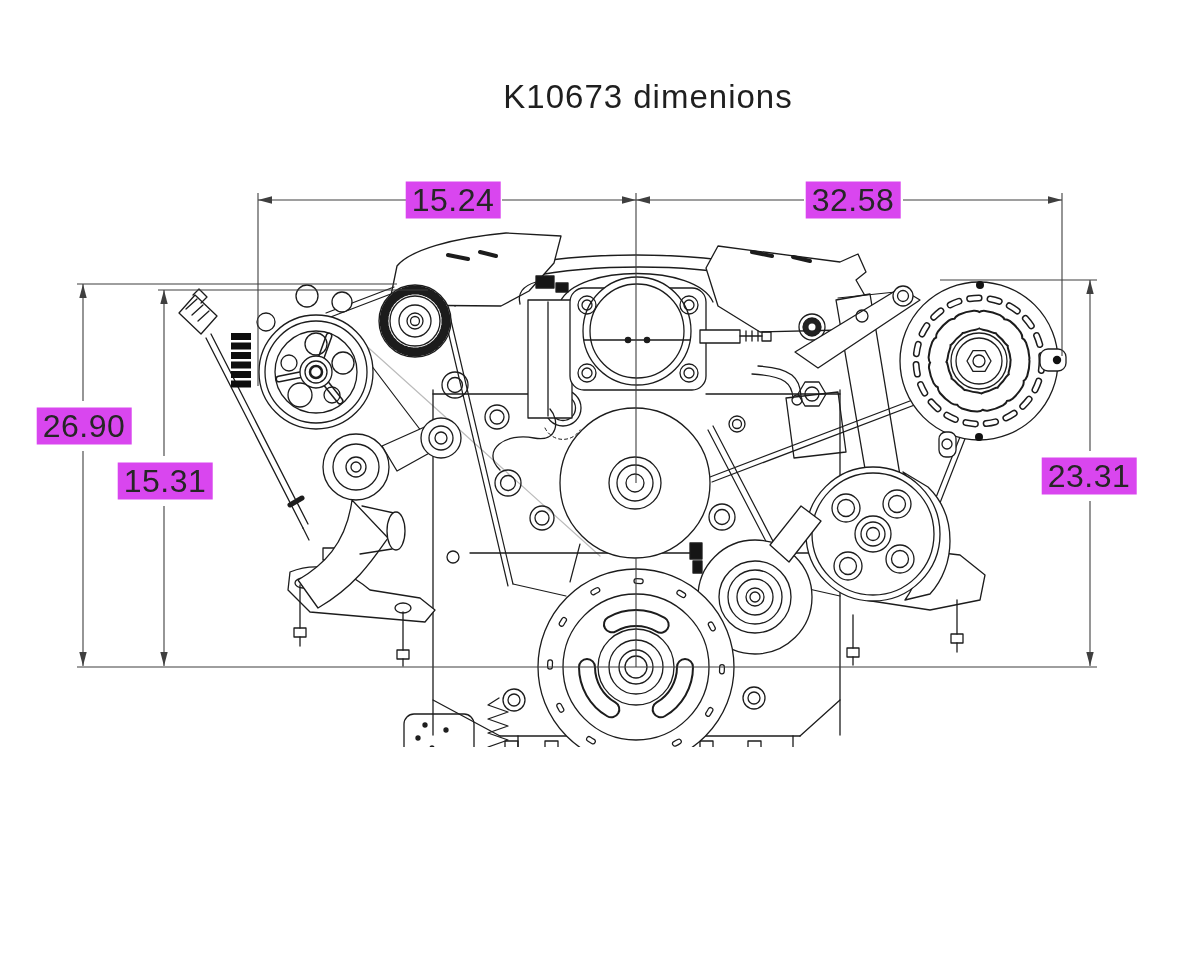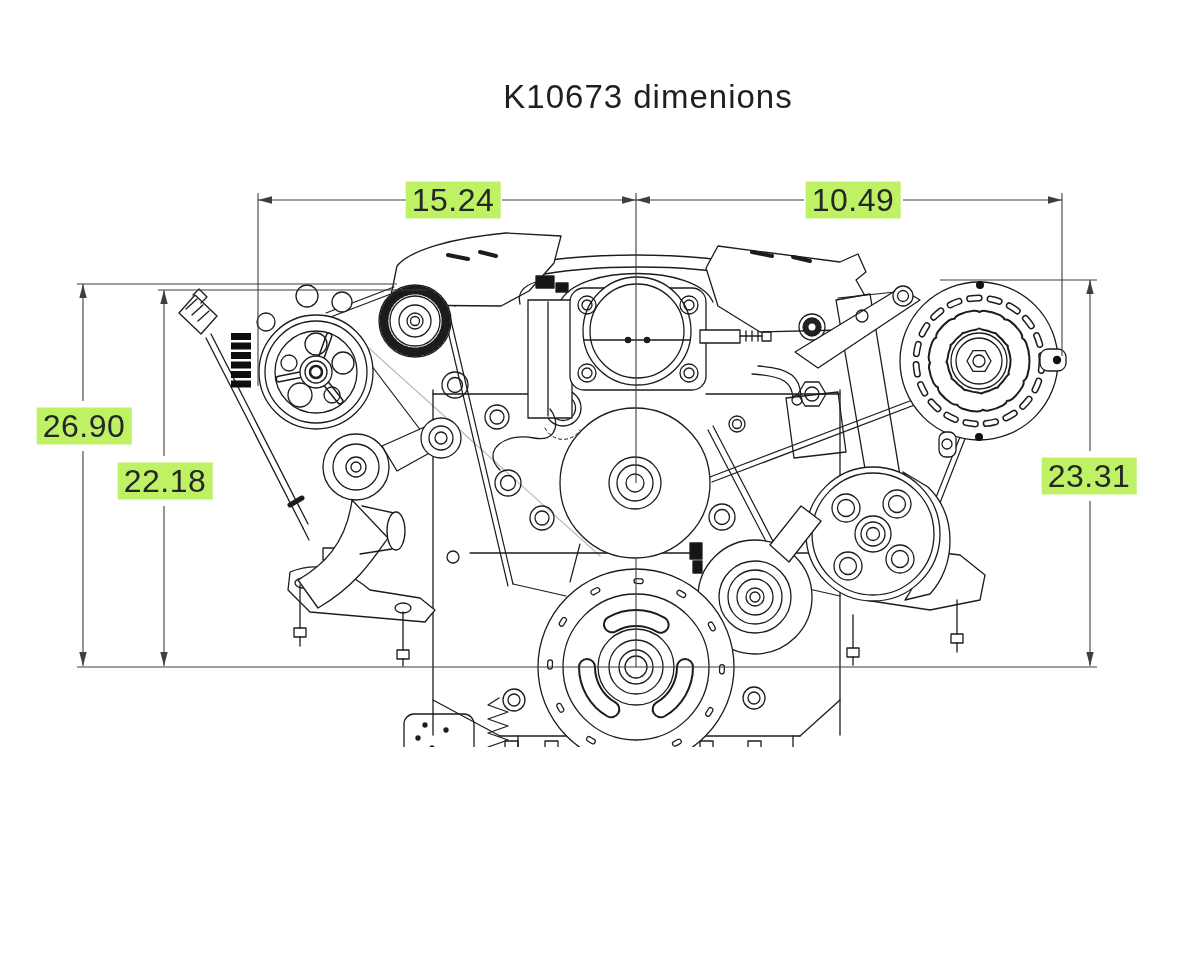--- a/index.html
+++ b/index.html
@@ -1,20 +1,20 @@
 <!DOCTYPE html>
 <html><head>
 <meta charset="utf-8">
 <style>
   html,body{margin:0;padding:0;background:#fff;}
   .sheet{position:relative;width:1200px;height:747px;background:#fff;overflow:hidden;
          font-family:"Liberation Sans",sans-serif;}
   .sheet svg{position:absolute;left:0;top:0;}
   .dim-label{position:absolute;transform:translate(-50%,-50%);font-size:32px;color:#262626;
-             background:#bef264;padding:0 6px;white-space:nowrap;letter-spacing:0.5px;}
+             background:#d946ef;padding:0 6px;white-space:nowrap;letter-spacing:0.5px;}
   .title{position:absolute;transform:translate(-50%,-50%);font-size:33px;color:#1f1f1f;
          letter-spacing:1px;white-space:nowrap;}
 </style>
 </head>
 <body>
 
 <div class="sheet">
 
 <svg width="1200" height="958" viewBox="0 0 1200 958">
   <g stroke="#1c1c1c" stroke-width="1.3" fill="none" stroke-linecap="round" stroke-linejoin="round">
@@ -351,18 +351,18 @@
       <polygon points="164,666 160.3,652 167.7,652"></polygon>
       <polygon points="1090,280 1086.3,294 1093.7,294"></polygon>
       <polygon points="1090,666 1086.3,652 1093.7,652"></polygon>
     </g>
   </g>
 </svg>
 
 <div class="title" style="left:648px;top:97px">K10673 dimenions</div>
 
 <div class="dim-label" style="left:453px;top:200px">15.24</div>
-<div class="dim-label" style="left:853px;top:200px">10.49</div>
+<div class="dim-label" style="left:853px;top:200px">32.58</div>
 <div class="dim-label" style="left:84px;top:426px">26.90</div>
-<div class="dim-label" style="left:165px;top:481px">22.18</div>
+<div class="dim-label" style="left:165px;top:481px">15.31</div>
 <div class="dim-label" style="left:1089px;top:476px">23.31</div>
 
 </div>
 
 </body></html>

